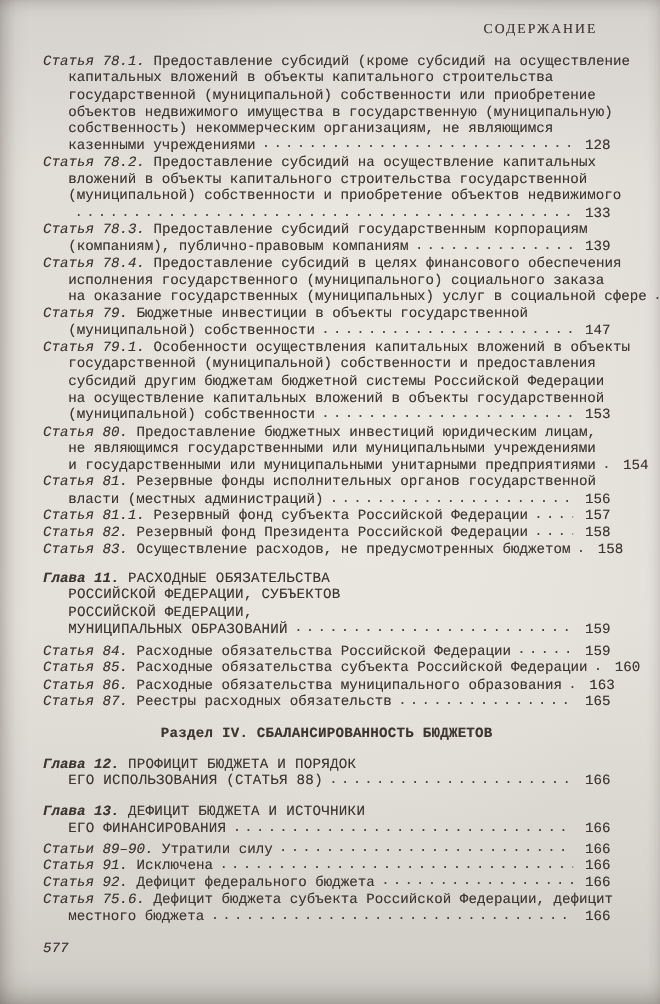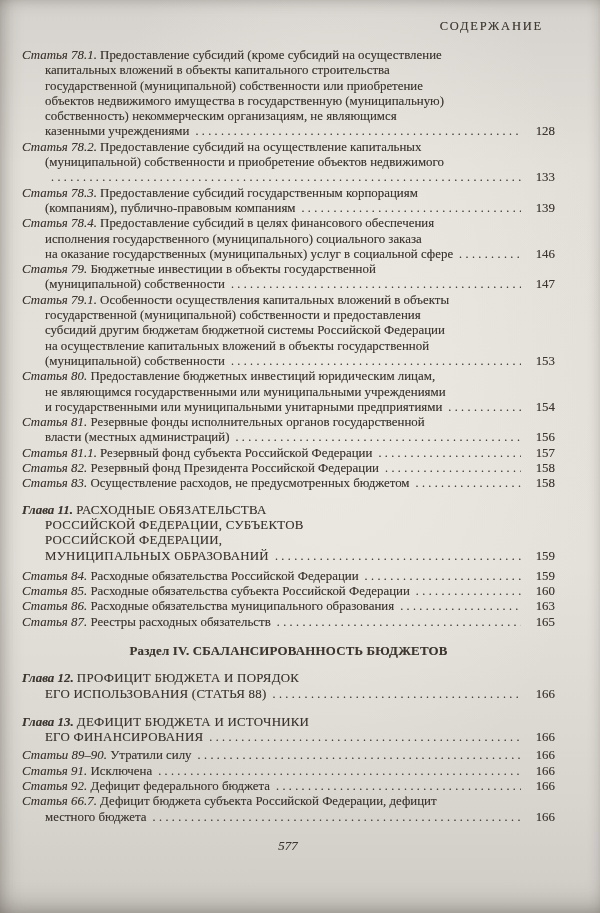--- a/index.html
+++ b/index.html
@@ -19,23 +19,24 @@
       inset 0 12px 16px -12px rgba(70,64,56,.28),
       inset 0 -18px 24px -14px rgba(70,64,56,.42);
     color:#3c362f;
   }
   .running-head{
     position:absolute;top:19px;right:57px;
     font-size:12.5px;letter-spacing:1.8px;color:#423c35;
     text-shadow:0 0 .5px rgba(66,60,53,.55);
   }
   .toc{
-    position:absolute;top:48px;left:22px;right:45px;
+    position:absolute;top:48px;left:39px;right:45px;
     font-size:12.9px;line-height:15.3px;
     text-shadow:0 0 .5px rgba(66,60,53,.45);
+    font-family:Liberation Mono, monospace;
   }
   .entry{margin:0;}
   .entry .line{white-space:nowrap;}
   .entry .cont{padding-left:23px;}
   .prefix{font-style:italic;}
   .prefix::after{content:"\00a0";}
   .entry.chapter .prefix{font-weight:bold;}
   .entry.chapter .txt-body{letter-spacing:.25px;}
   .line.last{display:flex;align-items:flex-end;white-space:nowrap;}
   .line.last .txt{flex:none;}
@@ -46,21 +47,21 @@
   }
   .leader::after{
     content:"..............................................................................................";
   }
   .pagenum{flex:none;width:30px;text-align:right;}
   .entry.section{
     text-align:center;font-weight:bold;letter-spacing:.2px;
   }
   .entry.section .prefix{font-style:normal;font-weight:bold;margin-top:10px;}
   .folio{
-    margin-top:14px;text-align:center;font-style:italic;
+    margin-top:14px;text-align:left;font-style:italic;
     padding-right:1px;
   }
 </style>
 </head>
 <body>
 
 <div class="page">
   <div class="running-head">СОДЕРЖАНИЕ</div>
 
   <div class="toc">
@@ -72,20 +73,21 @@
           <div class="line cont"><span class="txt"><span class="txt-body">объектов недвижимого имущества в государственную (муниципальную)</span></span></div>
           <div class="line cont"><span class="txt"><span class="txt-body">собственность) некоммерческим организациям, не являющимся</span></span></div>
           <div class="line cont last">
             <span class="txt"><span class="txt-body">казенными учреждениями</span></span>
             <span class="leader"></span>
             <span class="pagenum">128</span>
           </div>
         </div>
         <div class="entry article">
           <div class="line"><span class="txt"><span class="prefix">Статья 78.2.</span><span class="txt-body">Предоставление субсидий на осуществление капитальных</span></span></div>
+          <div class="line cont"><span class="txt"><span class="txt-body">вложений в объекты капитального строительства государственной</span></span></div>
           <div class="line cont"><span class="txt"><span class="txt-body">(муниципальной) собственности и приобретение объектов недвижимого</span></span></div>
           <div class="line cont last">
             <span class="leader"></span>
             <span class="pagenum">133</span>
           </div>
         </div>
         <div class="entry article">
           <div class="line"><span class="txt"><span class="prefix">Статья 78.3.</span><span class="txt-body">Предоставление субсидий государственным корпорациям</span></span></div>
           <div class="line cont last">
             <span class="txt"><span class="txt-body">(компаниям), публично-правовым компаниям</span></span>
@@ -231,21 +233,21 @@
           </div>
         </div>
         <div class="entry article">
           <div class="line last">
             <span class="txt"><span class="prefix">Статья 92.</span><span class="txt-body">Дефицит федерального бюджета</span></span>
             <span class="leader"></span>
             <span class="pagenum">166</span>
           </div>
         </div>
         <div class="entry article">
-          <div class="line"><span class="txt"><span class="prefix">Статья 66.7.</span><span class="txt-body">Дефицит бюджета субъекта Российской Федерации, дефицит</span></span></div>
+          <div class="line"><span class="txt"><span class="prefix">Статья 75.6.</span><span class="txt-body">Дефицит бюджета субъекта Российской Федерации, дефицит</span></span></div>
           <div class="line cont last">
             <span class="txt"><span class="txt-body">местного бюджета</span></span>
             <span class="leader"></span>
             <span class="pagenum">166</span>
           </div>
         </div>
       </div>
     <div class="folio">577</div>
   </div>
 </div>

